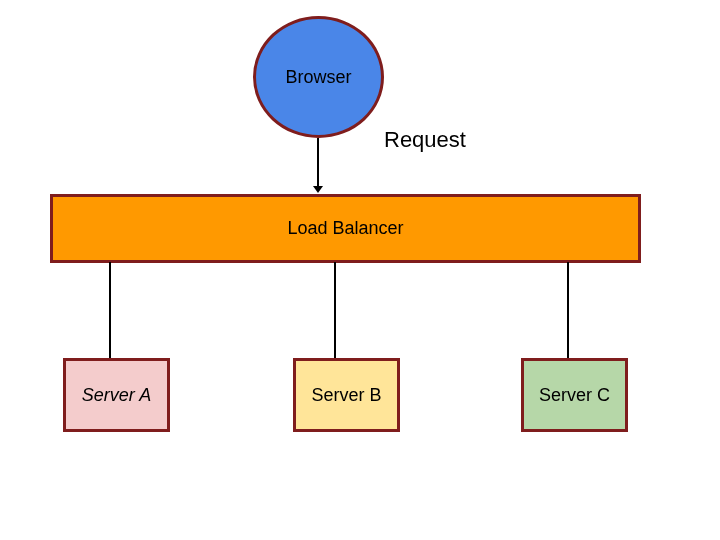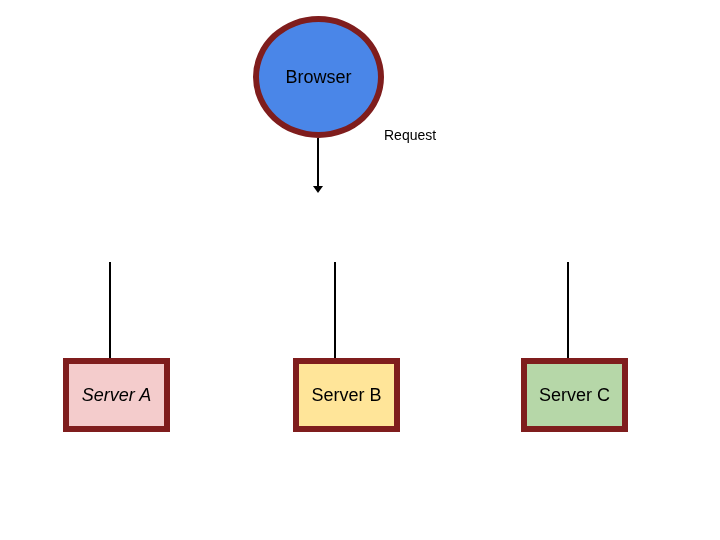--- a/index.html
+++ b/index.html
@@ -11,21 +11,21 @@
     position: relative;
     width: 720px;
     height: 540px;
     background: #ffffff;
     overflow: hidden;
     font-family: "Liberation Sans", sans-serif;
     color: #000000;
   }
   .node {
     position: absolute;
-    border: 6px solid #7f1d1d;
+    border: 3px solid #7f1d1d;
     display: flex;
     align-items: center;
     justify-content: center;
     box-sizing: border-box;
     text-align: right;
   }
   .node-label {
     font-size: 18px;
     line-height: 1.15;
     color: #000000;
@@ -39,21 +39,21 @@
   .arrowhead-down {
     position: absolute;
     width: 0;
     height: 0;
     border-left: 5px solid transparent;
     border-right: 5px solid transparent;
     border-top: 7px solid #000000;
   }
   .edge-label {
     position: absolute;
-    font-size: 14px;
+    font-size: 22px;
     line-height: 1.15;
     color: #000000;
     white-space: nowrap;
   }
 
   
   #node-browser       { left: 253px; top: 16px;  width: 131px; height: 122px; }
   #edge-browser-lb    { left: 317px; top: 138px; width: 2px;   height: 49px; }
   #arrow-browser-lb   { left: 313px; top: 186px; }
   #label-request      { left: 384px; top: 127px; }
@@ -71,20 +71,23 @@
 <div class="canvas">
 
   <div class="node ellipse" id="node-browser" style="background-color: rgb(74, 134, 232);">
     <span class="node-label">Browser</span>
   </div>
 
   <div class="edge-line" id="edge-browser-lb"></div>
   <div class="arrowhead-down" id="arrow-browser-lb"></div>
   <span class="edge-label" id="label-request">Request</span>
 
+  <div class="node" id="node-load-balancer" style="background-color: rgb(255, 153, 0);">
+    <span class="node-label">Load Balancer</span>
+  </div>
 
   <div class="edge-line" id="edge-lb-server-a"></div>
   <div class="edge-line" id="edge-lb-server-b"></div>
   <div class="edge-line" id="edge-lb-server-c"></div>
 
   <div class="node" id="node-server-a" style="background-color: rgb(244, 204, 204); font-style: italic;">
     <span class="node-label">Server A</span>
   </div>
 
   <div class="node" id="node-server-c" style="background-color: rgb(182, 215, 168);">

